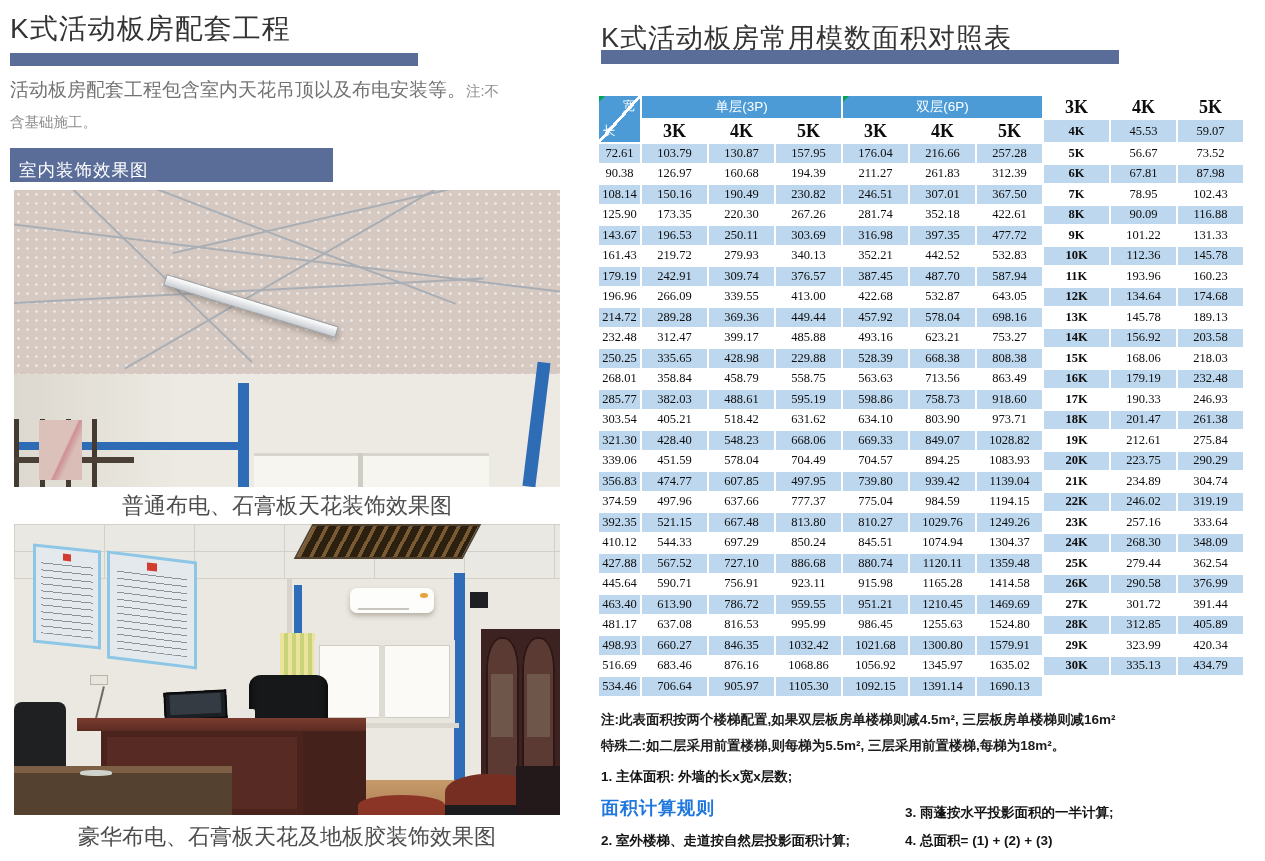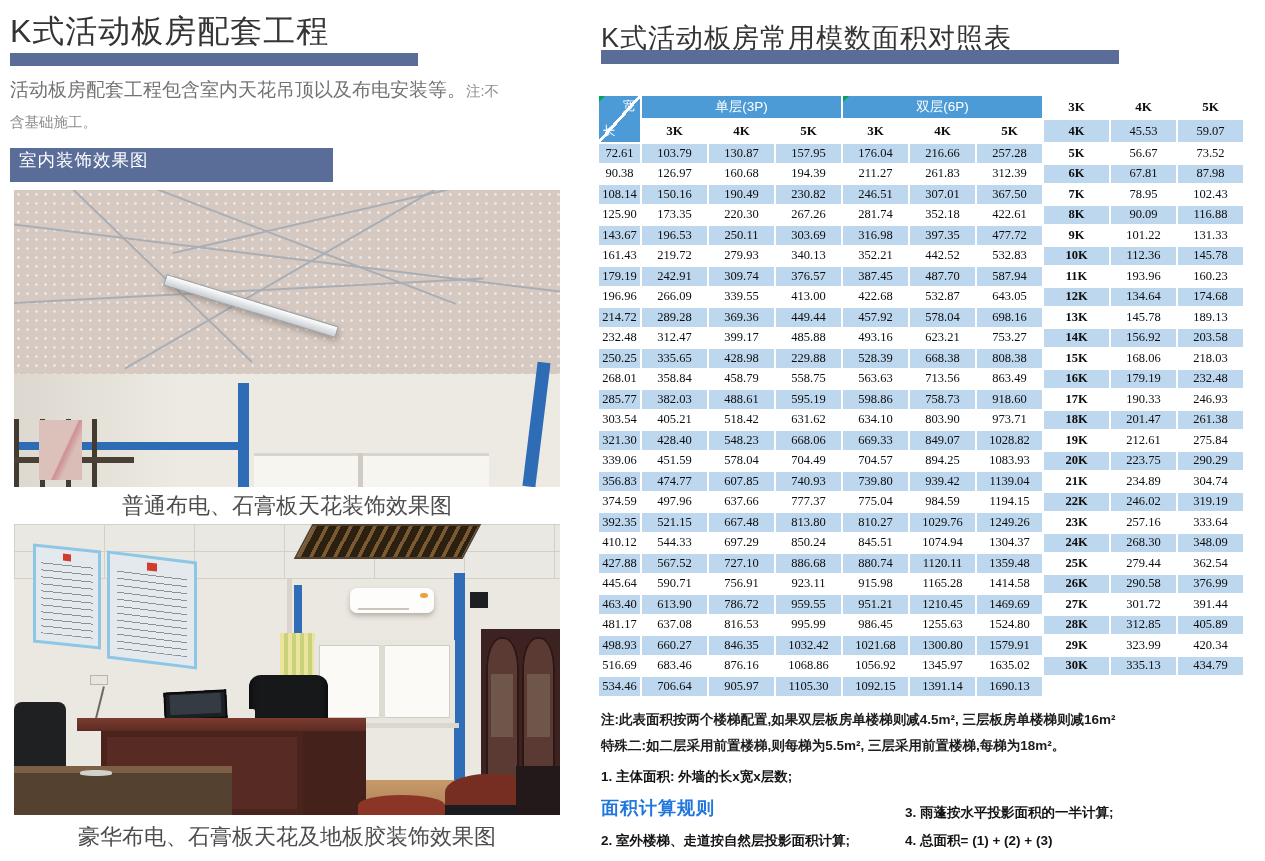--- a/index.html
+++ b/index.html
@@ -1,26 +1,26 @@
 <!DOCTYPE html>
 <html><head>
 <meta charset="utf-8">
 <style>
   * { margin:0; padding:0; box-sizing:border-box; }
   html,body { width:1265px; height:861px; background:#fff; overflow:hidden;
               font-family:"Liberation Sans", sans-serif; }
   .abs { position:absolute; }
 
   
-  #left-title { left:10px; top:10px; font-size:32px; color:#343434; letter-spacing:1px; font-weight:500; }
+  #left-title { left:10px; top:10px; font-size:28px; color:#343434; letter-spacing:1px; font-weight:500; }
   #left-title-bar { left:10px; top:53px; width:408px; height:13px; background:#5a6d99; }
   #left-paragraph { left:10px; top:74px; width:500px; font-size:19px; line-height:1.65; color:#737373; }
   #left-paragraph .small-note { font-size:14.5px; color:#8c8c8c; }
   #section-bar { left:10px; top:148px; width:323px; height:34px; background:#5a6d99;
-                 color:#fff; font-size:17.5px; display:flex; align-items:flex-start; padding-left:9px; letter-spacing:1px; }
+                 color:#fff; font-size:17.5px; display:flex; align-items:flex-end; padding-left:9px; letter-spacing:1px; }
 
   .photo { left:14px; width:546px; overflow:hidden; background:#ddd; }
   #photo1 { top:190px; height:297px; }
   #photo2 { top:524px; height:291px; }
   .caption { left:14px; width:546px; text-align:center; font-size:22px; color:#4d4d4d; }
   #caption1 { top:491px; }
   #caption2 { top:822px; }
 
   
   .p1-ceiling { left:0; top:0; width:100%; height:64%;
@@ -107,21 +107,21 @@
   #right-title-bar { left:601px; top:50px; width:518px; height:14px; background:#5a6d99; }
 
   #area-table { left:599px; top:96px; width:644px; display:grid;
     grid-template-columns:41px repeat(9, 65px); grid-template-rows:22px 22px; grid-auto-rows:18.5px;
     gap:2px; background:#fff; }
   .cell { position:relative; display:flex; align-items:center; justify-content:center;
     font-family:"Liberation Serif", serif; font-size:12.5px; color:#0d0d0d; }
   .cell.alt { background:#bdd7ee; }
   .cell.plain { background:#fff; }
   .cell.rowlab { font-weight:bold; }
-  .cell.sub { background:#fff; font-weight:bold; font-size:13px; }
+  .cell.sub { background:#fff; font-weight:bold; font-size:18px; }
   .grp { grid-column:span 3; background:#4c9bd7; color:#fff; font-size:13.5px;
     font-family:"Liberation Sans", sans-serif; }
   .corner { grid-row:1 / 3; grid-column:1;
     background:linear-gradient(to bottom right, rgba(0,0,0,0) calc(50% - 1.5px), #fff calc(50% - 1.5px),
                #fff calc(50% + 1.5px), rgba(0,0,0,0) calc(50% + 1.5px)), #4c9bd7; }
   .corner .ctop { position:absolute; top:2px; right:5px; color:#fff; font-size:12.5px; }
   .corner .cbot { position:absolute; bottom:2px; left:4px; color:#fff; font-size:12.5px; }
   .gtri { position:absolute; top:0; left:0; width:0; height:0;
     border-top:6px solid #00a651; border-right:6px solid transparent; }
 
@@ -411,21 +411,21 @@
     <div class="cell plain">704.49</div>
     <div class="cell plain">704.57</div>
     <div class="cell plain">894.25</div>
     <div class="cell plain">1083.93</div>
     <div class="cell rowlab alt">20K</div>
     <div class="cell alt">223.75</div>
     <div class="cell alt">290.29</div>
     <div class="cell alt">356.83</div>
     <div class="cell alt">474.77</div>
     <div class="cell alt">607.85</div>
-    <div class="cell alt">740.93</div>
+    <div class="cell alt">497.95</div>
     <div class="cell alt">739.80</div>
     <div class="cell alt">939.42</div>
     <div class="cell alt">1139.04</div>
     <div class="cell rowlab plain">21K</div>
     <div class="cell plain">234.89</div>
     <div class="cell plain">304.74</div>
     <div class="cell plain">374.59</div>
     <div class="cell plain">497.96</div>
     <div class="cell plain">637.66</div>
     <div class="cell plain">777.37</div>

